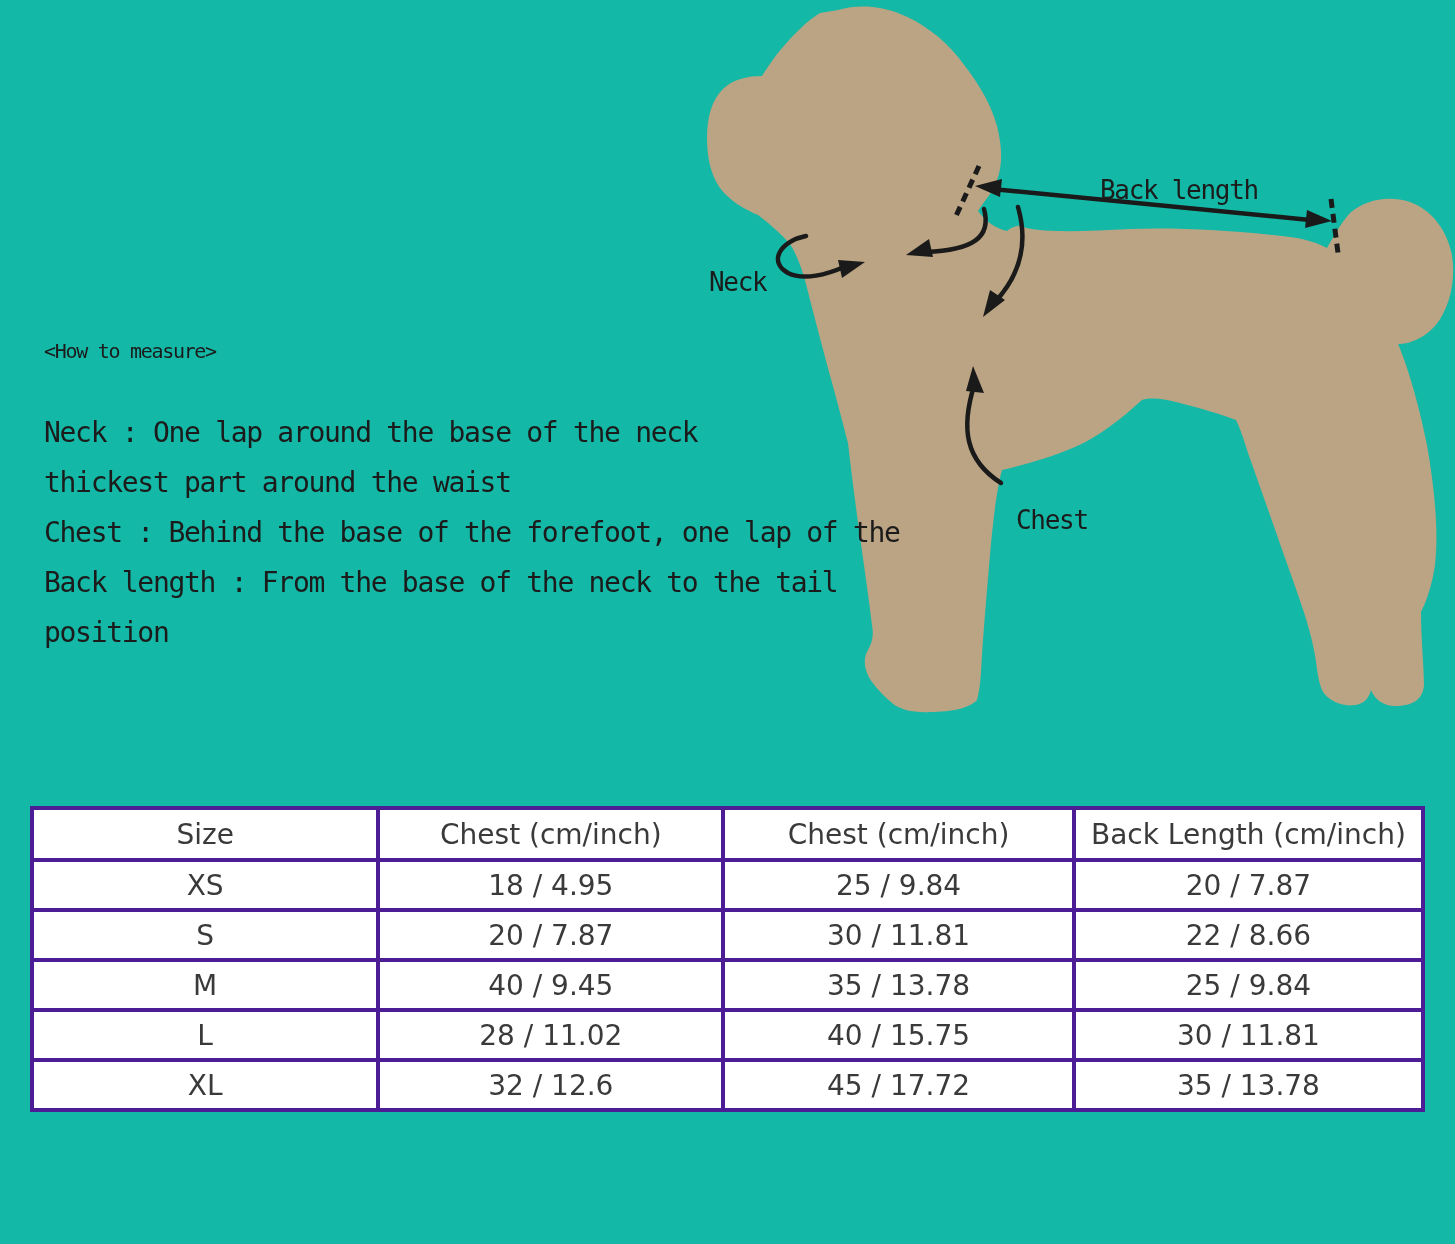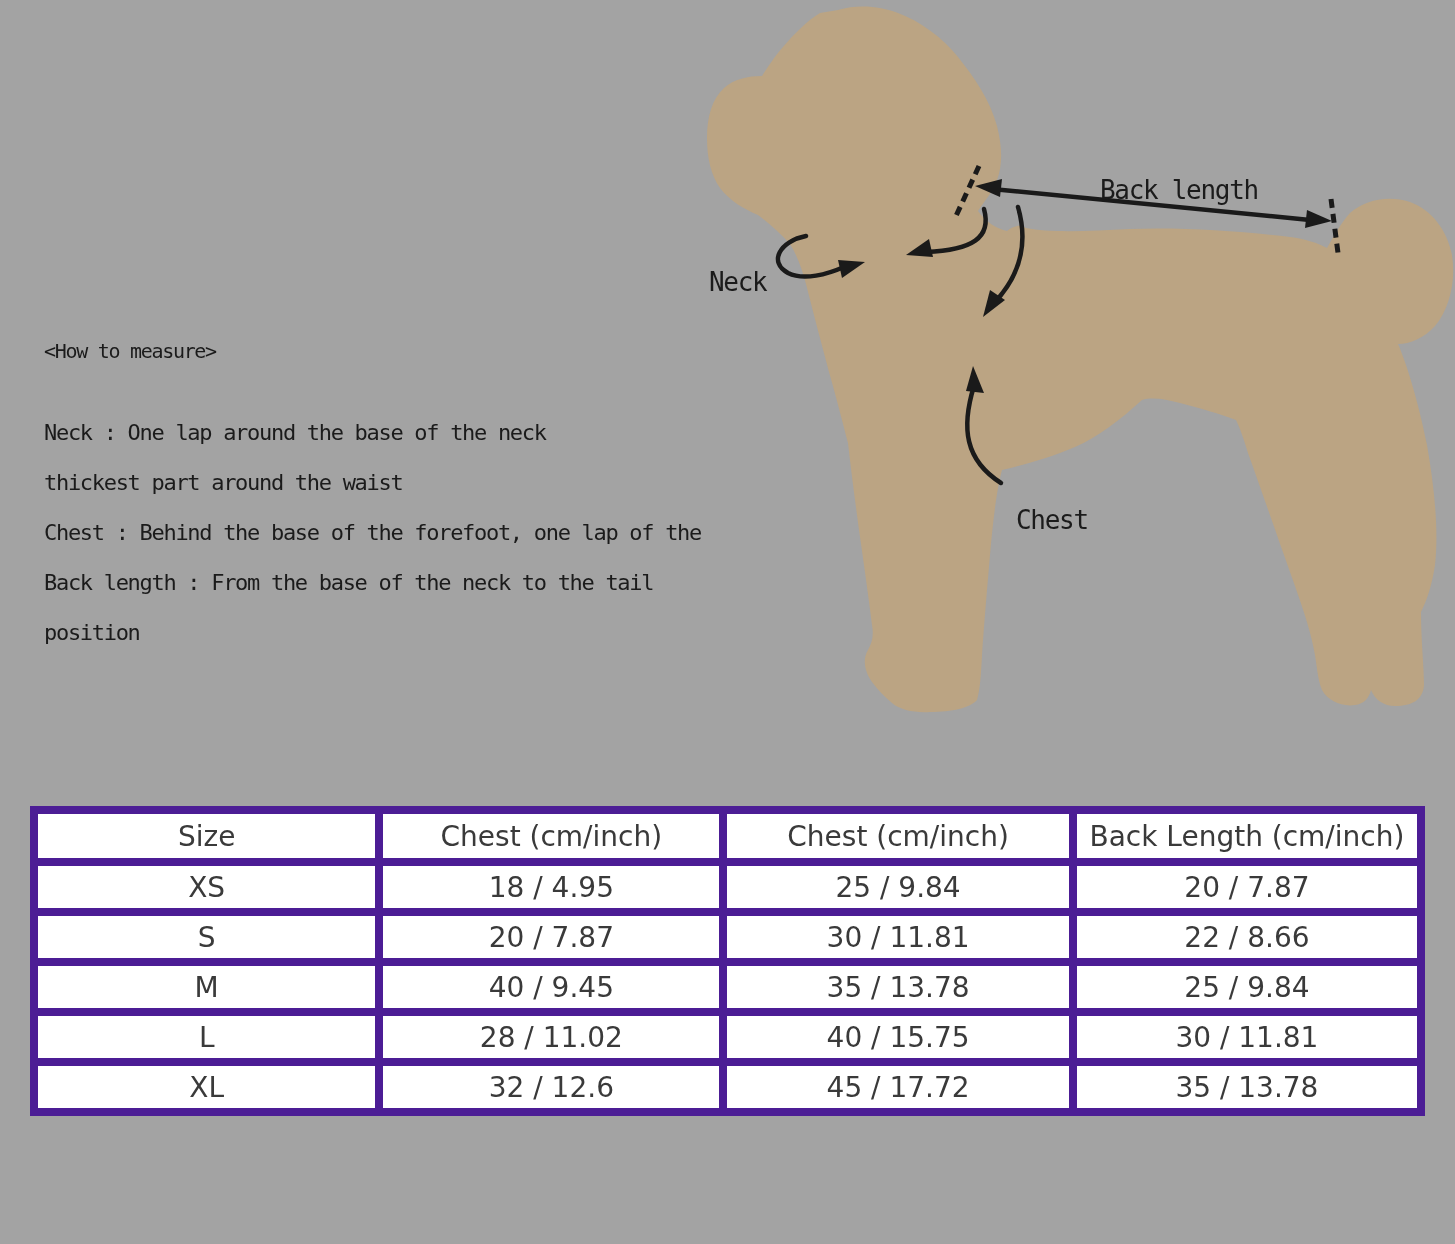--- a/index.html
+++ b/index.html
@@ -1,40 +1,40 @@
 <!DOCTYPE html>
 <html><head>
 <meta charset="utf-8">
 <style>
   html,body{margin:0;padding:0;background:#ffffff;}
-  .page{position:relative;width:1455px;height:1244px;background:#a3a3a3;overflow:hidden;
+  .page{position:relative;width:1455px;height:1244px;background:#14b8a6;overflow:hidden;
         font-family:"DejaVu Sans",sans-serif;}
 
   
   .diagram{position:absolute;left:0;top:0;width:1455px;height:770px;display:block;}
   .dog{fill:#bba483;stroke:none;}
   .ann-line{stroke:#1a1a1a;stroke-width:4.5;fill:none;stroke-linecap:round;}
   .ann-dash{stroke:#1a1a1a;stroke-width:5;fill:none;stroke-dasharray:9 6;stroke-linecap:butt;}
   .ann-head{fill:#1a1a1a;stroke:none;}
   .ann-text{font-family:"DejaVu Sans Mono","Liberation Mono",monospace;
             font-size:26px;letter-spacing:-1.3px;fill:#1b1b1b;}
 
   
   .howto{position:absolute;left:44px;top:334px;width:830px;
          font-family:"DejaVu Sans Mono","Liberation Mono",monospace;
          color:#1b1b1b;letter-spacing:-1.3px;}
   .howto-title{font-size:20px;height:50px;line-height:34px;}
   .howto-lines{position:absolute;left:0;top:74px;width:830px;}
-  .howto-line{font-size:22px;line-height:50px;height:50px;white-space:nowrap;}
+  .howto-line{font-size:28px;line-height:50px;height:50px;white-space:nowrap;}
 
   
   .size-table{position:absolute;left:30px;top:806px;width:1395px;
               border-collapse:collapse;table-layout:fixed;
               font-family:"DejaVu Sans",sans-serif;color:#3a3a3a;}
-  .size-table th,.size-table td{border:8px solid #4c1d95;text-align:center;
+  .size-table th,.size-table td{border:4px solid #4c1d95;text-align:center;
               vertical-align:middle;font-size:28px;font-weight:400;padding:0;
               background:#ffffff;}
   .size-table thead tr{height:52px;}
   .size-table tbody tr{height:50px;}
 </style>
 </head>
 <body>
 
 <div class="page">
 

